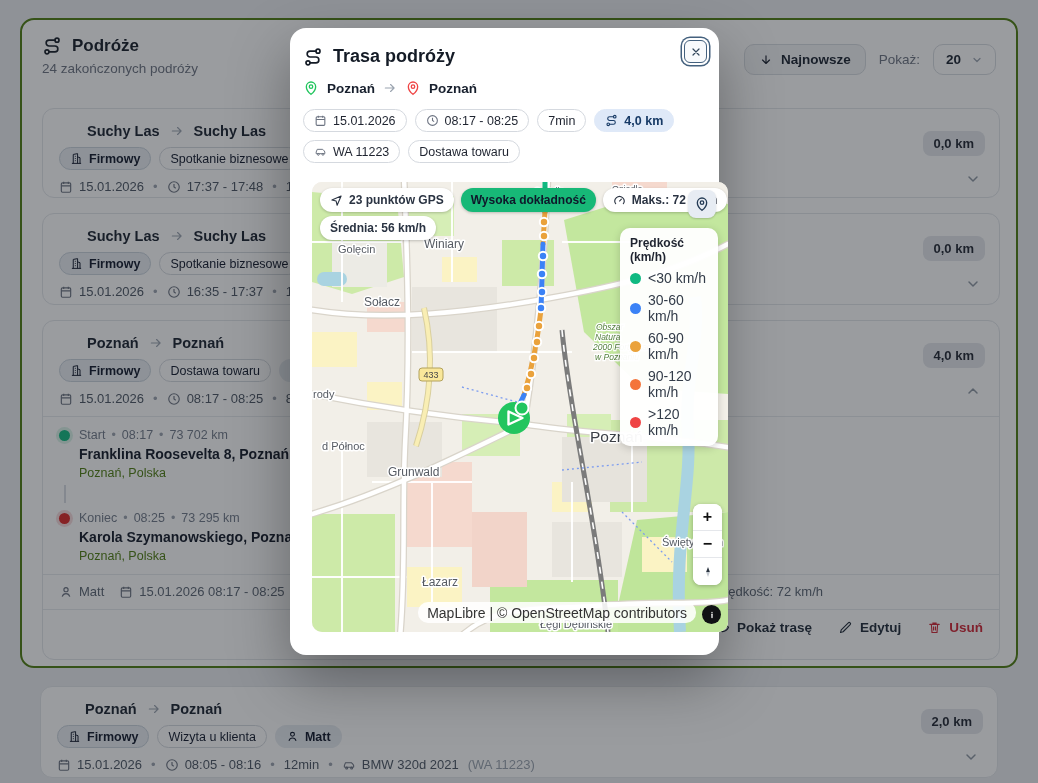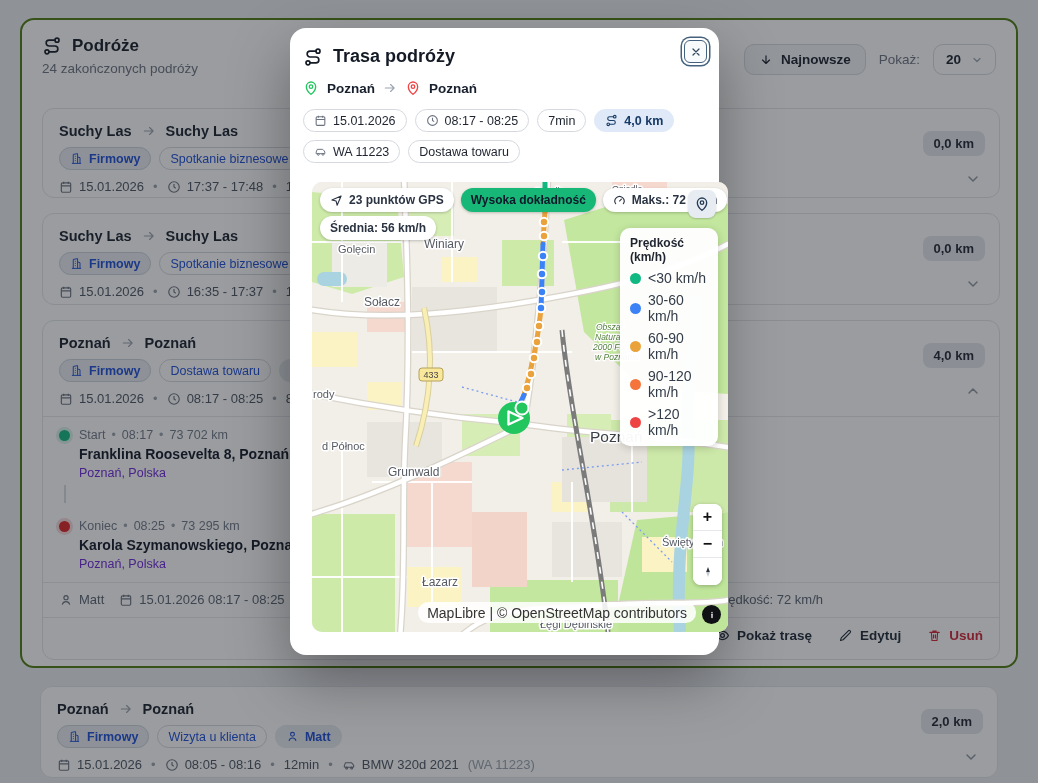--- a/index.html
+++ b/index.html
@@ -20,43 +20,43 @@
   .page-select { display:flex; align-items:center; gap:10px; padding:7px 12px; border:1px solid #d7dbe0;
                  border-radius:10px; background:#fff; font-size:13.5px; font-weight:600; color:#18202e; cursor:pointer; }
 
   
   .trip-card { position:absolute; left:20px; width:958px; background:#fff; border:1px solid #e3e6ea;
                border-radius:12px; padding:14px 16px; overflow:hidden; }
   #card-0 { top:88px;  height:90px; }
   #card-1 { top:193px; height:92px; }
   #card-2 { top:300px; height:340px; }
   #card-3 { left:40px; top:686px; height:92px; } 
-  .trip-title { display:flex; align-items:center; gap:10px; font-size:14.5px; font-weight:700; color:#18202e; }
+  .trip-title { display:flex; align-items:center; gap:10px; font-size:14.5px; font-weight:700; color:#18202e;margin-left:28px; }
   .badge-row { margin-top:8px; display:flex; gap:8px; align-items:center; }
   .badge { height:23px; display:inline-flex; align-items:center; gap:6px; padding:0 10px;
-           border-radius:999px; font-size:12.5px; color:#1d4ed8; white-space:nowrap; }
+           border-radius:999px; font-size:12.5px; color:#0f172a; white-space:nowrap; }
   .badge.type   { background:#e9edf2; border:1px solid #c9d2dc; font-weight:600; }
   .badge.plain  { background:#fff;    border:1px solid #d5d9df; }
   .badge.driver { background:#e7ebf0; border:1px solid transparent; font-weight:600; }
   .meta-row { margin-top:9px; display:flex; align-items:center; gap:9px; font-size:13px; color:#4b5563; }
   .meta-item { display:flex; align-items:center; gap:6px; white-space:nowrap; }
   .bullet { color:#9ca3af; }
   .plate-lite { color:#9aa3af; }
   .km-badge { position:absolute; top:22px; right:14px; background:#e4e7ec; border-radius:8px;
               padding:5px 11px; font-size:13px; font-weight:700; color:#1f2430; }
   .chevron-btn { position:absolute; top:62px; right:18px; color:#8d97a3; cursor:pointer; background:none; border:none; }
 
   .divider { height:1px; background:#e7eaee; margin:10px -16px 0; }
   .tl-block { position:relative; padding-left:20px; margin-top:11px; }
   .tl-dot { position:absolute; left:0; top:2px; width:11px; height:11px; border-radius:50%; }
   .tl-dot.start { box-shadow:0 0 0 3px #d9f3e8; }
   .tl-dot.end   { box-shadow:0 0 0 3px #f6dadc; }
   .tl-meta { display:flex; gap:6px; font-size:12.5px; color:#717a89; line-height:15px; }
   .tl-address { margin-top:3px; font-size:14px; font-weight:600; color:#111827; line-height:17px; }
-  .tl-city { margin-top:3px; font-size:12.5px; color:#6d28d9; line-height:15px; }
+  .tl-city { margin-top:3px; font-size:12.5px; color:#4d7c0f; line-height:15px; }
   .tl-connector { width:2px; height:18px; background:#d8dce2; margin:4px 0 4px 5px; }
   .card-footer { display:flex; align-items:center; gap:15px; margin-top:9px; font-size:13px; color:#5a6472; }
   .footer-maks { margin-left:auto; margin-right:160px; }
   .actions { display:flex; justify-content:flex-end; align-items:center; gap:26px; margin-top:10px;
              font-size:13.5px; font-weight:600; }
   .action { display:flex; align-items:center; gap:7px; color:#1e2836; background:none; border:none;
             font:inherit; cursor:pointer; }
   .action.delete { color:#d02535; }
 
   
@@ -323,21 +323,21 @@
           <span>Start</span>
             <span class="bullet">•</span>
           <span>08:17</span>
             <span class="bullet">•</span>
           <span>73 702 km</span>
         </div>
         <div class="tl-address">Franklina Roosevelta 8, Poznań, Polska</div>
         <div class="tl-city">Poznań, Polska</div>
       </div>
       <div class="tl-connector"></div>
-      <div class="tl-block" style="margin-top:16px">
+      <div class="tl-block" style="margin-top:8px">
         <span class="tl-dot end" style="background: rgb(220, 38, 38);"></span>
         <div class="tl-meta">
           <span>Koniec</span>
             <span class="bullet">•</span>
           <span>08:25</span>
             <span class="bullet">•</span>
           <span>73 295 km</span>
         </div>
         <div class="tl-address">Karola Szymanowskiego, Poznań, Polska</div>
         <div class="tl-city">Poznań, Polska</div>

